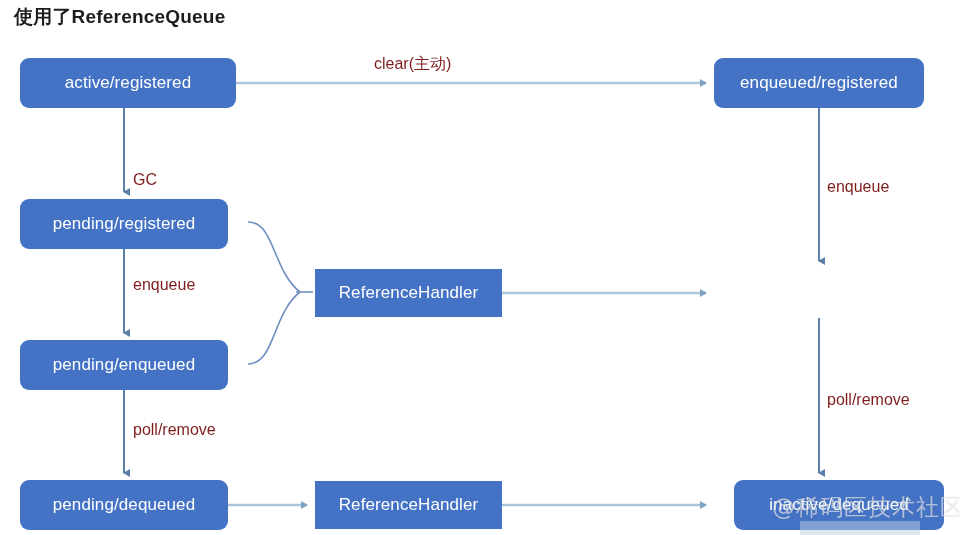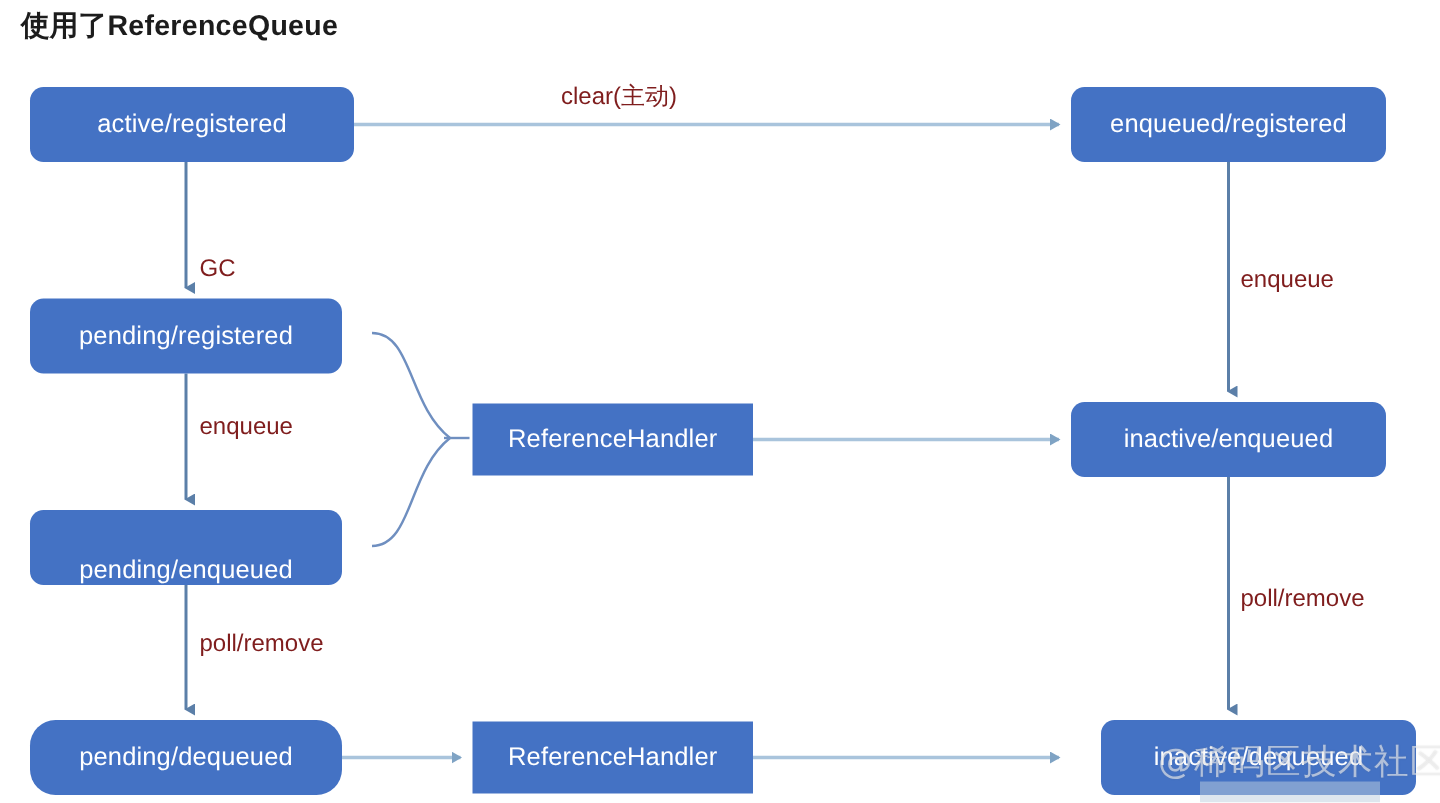--- a/index.html
+++ b/index.html
@@ -118,43 +118,40 @@
   <div class="title">使用了ReferenceQueue</div>
 
   <div class="node rounded" style="left:20px; top:58px; width:216px; height:50px;">
     <span>active/registered</span>
   </div>
 
   <div class="node rounded" style="left:20px; top:199px; width:208px; height:50px;justify-content:center;">
     <span>pending/registered</span>
   </div>
 
-  <div class="node rounded" style="left:20px; top:340px; width:208px; height:50px;align-items:flex-end;">
+  <div class="node rounded" style="left:20px; top:340px; width:208px; height:50px;">
     <span>pending/enqueued</span>
   </div>
 
-  <div class="node rounded" style="left:20px; top:480px; width:208px; height:50px;border-radius:17px;">
+  <div class="node rounded" style="left:20px; top:480px; width:208px; height:50px;">
     <span>pending/dequeued</span>
   </div>
 
   <div class="node sharp" style="left:315px; top:269px; width:187px; height:48px;">
     <span>ReferenceHandler</span>
   </div>
 
   <div class="node sharp" style="left:315px; top:481px; width:187px; height:48px;">
     <span>ReferenceHandler</span>
   </div>
 
   <div class="node rounded" style="left:714px; top:58px; width:210px; height:50px;">
     <span>enqueued/registered</span>
   </div>
 
-  <div class="node rounded" style="left:714px; top:268px; width:210px; height:50px;">
-    <span>inactive/enqueued</span>
-  </div>
 
   <div class="node rounded" style="left:714px; top:480px; width:210px; height:50px;margin-left:20px;">
     <span>inactive/dequeued</span>
   </div>
 
   <div class="edge-label" style="left:374px; top:54px;">clear(主动)</div>
   <div class="edge-label" style="left:133px; top:142px;margin-top:29px;">GC</div>
   <div class="edge-label" style="left:133px; top:276px;">enqueue</div>
   <div class="edge-label" style="left:133px; top:421px;">poll/remove</div>
   <div class="edge-label" style="left:827px; top:178px;">enqueue</div>

